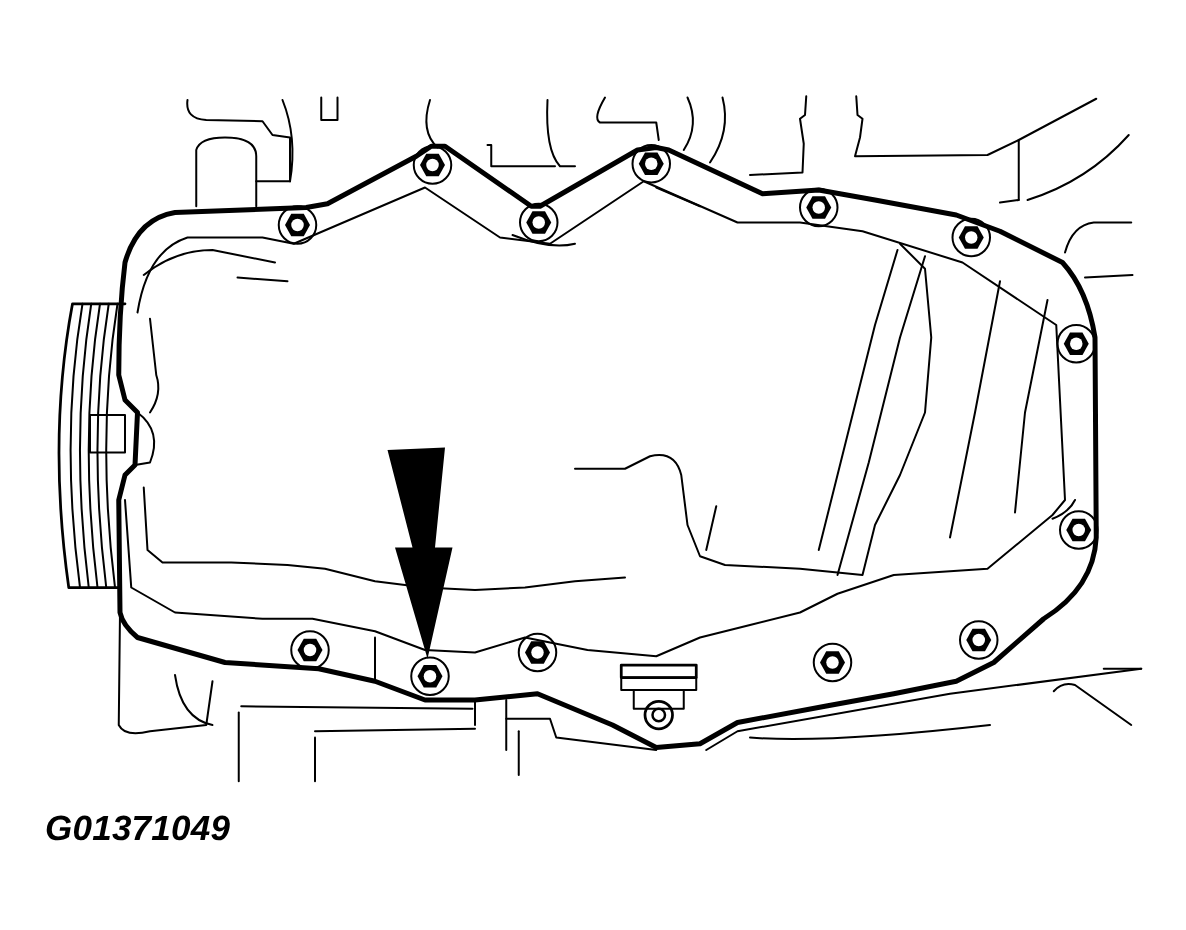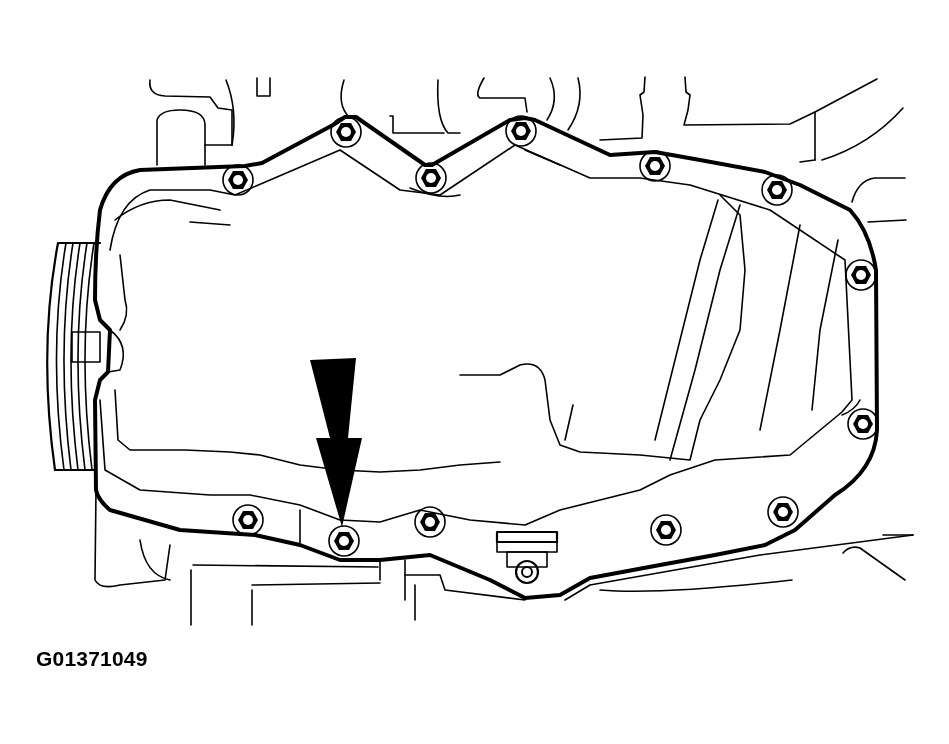--- a/index.html
+++ b/index.html
@@ -4,21 +4,21 @@
   <style>
     html, body { margin: 0; padding: 0; background: #ffffff; }
     body { width: 949px; height: 744px; position: relative; overflow: hidden; }
     #diagram { position: absolute; left: 0; top: 0; width: 949px; height: 744px; }
     .thin { fill: none; stroke: #000; stroke-width: 1.6; stroke-linecap: round; stroke-linejoin: round; }
     .med { fill: none; stroke: #000; stroke-width: 2.2; stroke-linecap: round; stroke-linejoin: round; }
     .thick { fill: none; stroke: #000; stroke-width: 4; stroke-linecap: round; stroke-linejoin: round; }
     .fig-id {
       position: absolute; left: 36px; top: 647px;
       font-family: "Liberation Sans", sans-serif; font-weight: bold;
-      font-size: 21px; color: #000; letter-spacing: 0.2px;
+      font-size: 28px; color: #000; letter-spacing: 0.2px; font-style: italic;
     }
   </style>
 </head>
 <body>
 
 <svg id="diagram" viewBox="0 0 949 744" xmlns="http://www.w3.org/2000/svg">
 
   <g>
     <path class="thin" d="M150 80 Q148 95 165 96 L210 97 L218 108 L232 110 L232 145"></path>
     <path class="thin" d="M226 80 Q238 110 232 145"></path>

